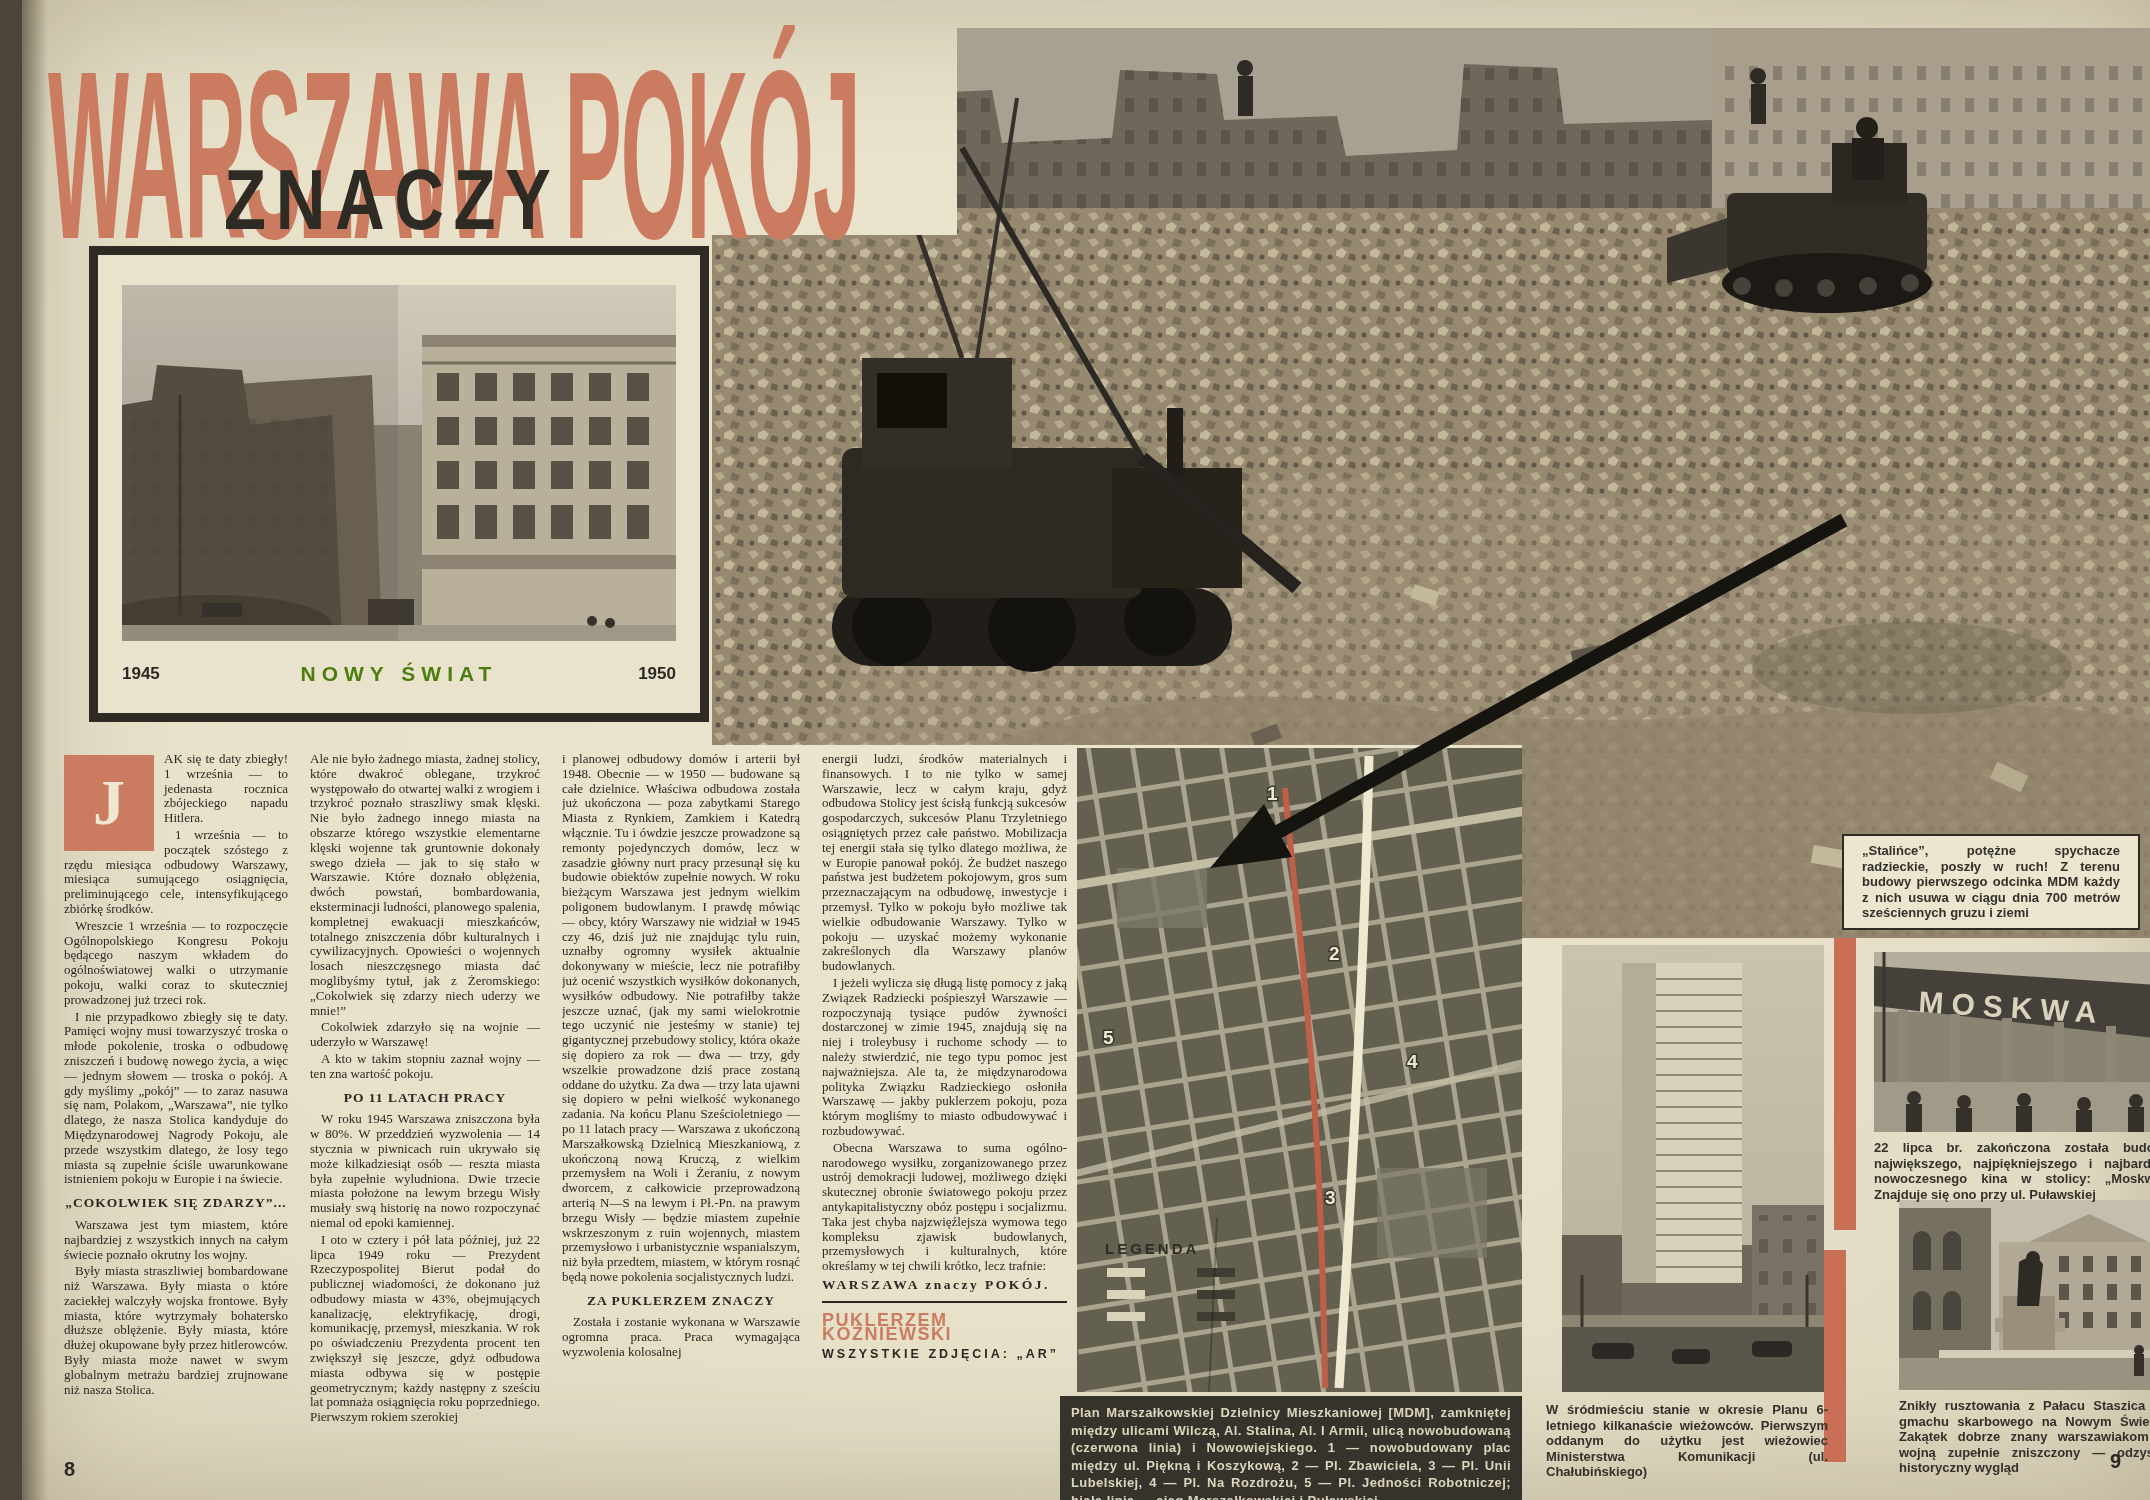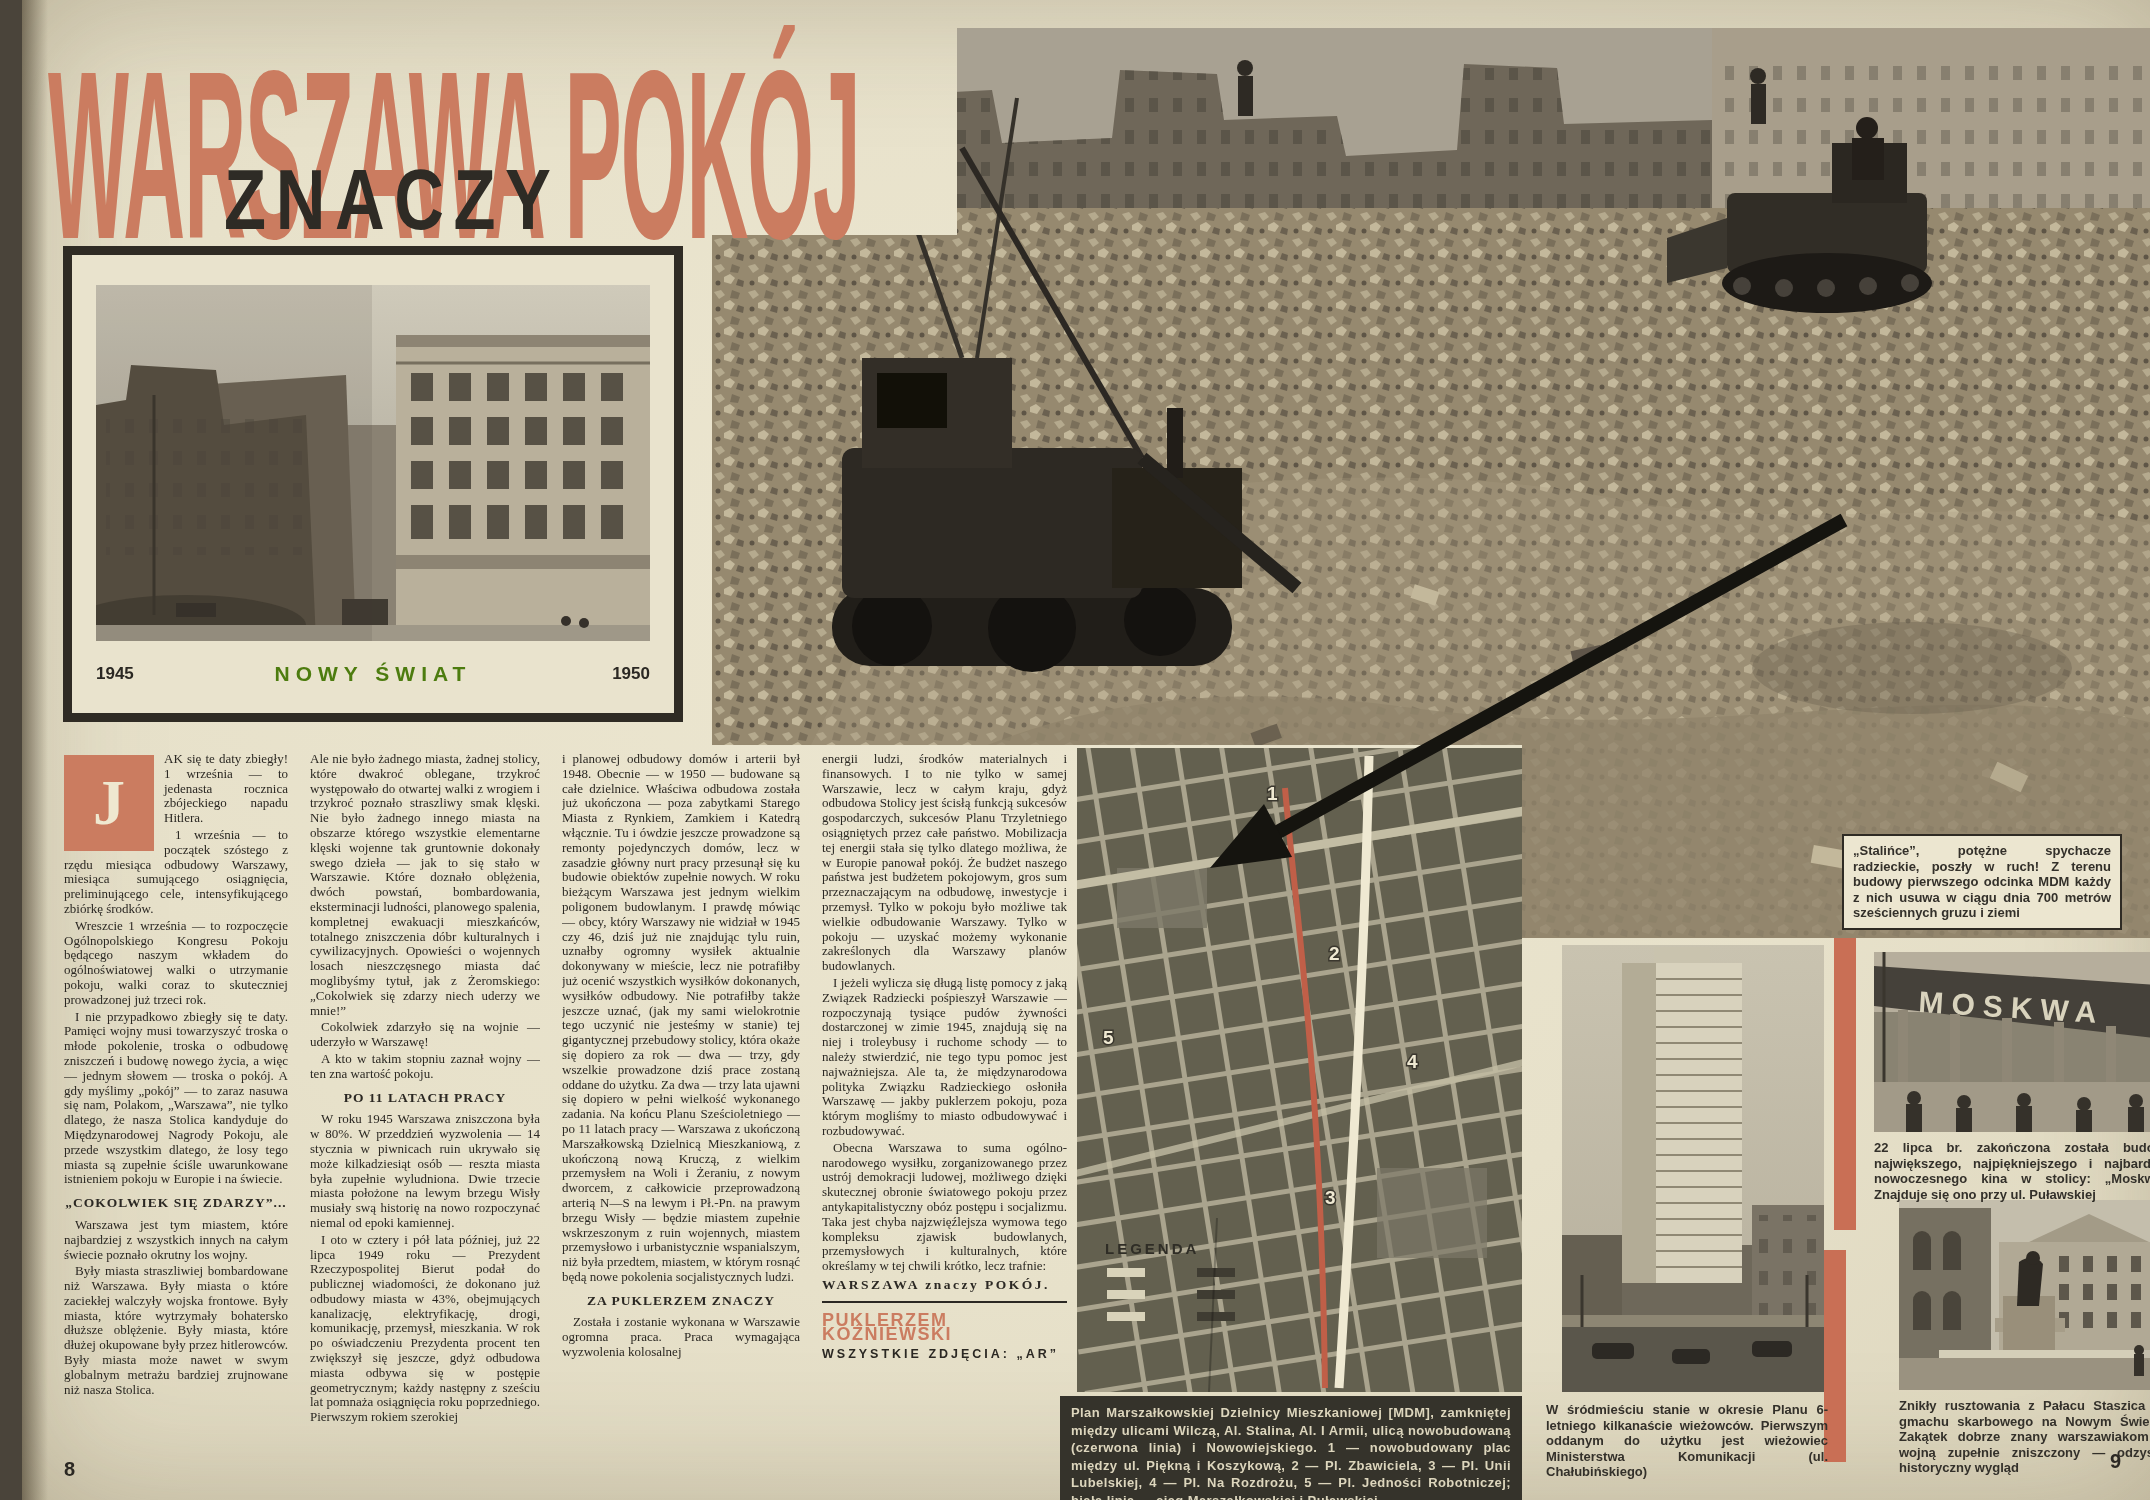--- a/index.html
+++ b/index.html
@@ -22,21 +22,21 @@
     font-weight:700;font-size:165px;line-height:1;white-space:nowrap;
     transform:scale(0.52,1.45);transform-origin:left top;letter-spacing:-2px;
   }
   #title-sub{
     left:202px;top:156px;z-index:4;color:#2e2b25;font-family:"Liberation Sans",sans-serif;
     font-weight:700;font-size:86px;line-height:1;white-space:nowrap;letter-spacing:12px;
     transform:scale(0.8,1.0);transform-origin:left top;
   }
 
   
-  #photo-frame{left:41px;top:246px;width:602px;height:458px;border:9px solid #2f2b24;background:#e9e3cd;z-index:2;}
+  #photo-frame{left:67px;top:246px;width:602px;height:458px;border:9px solid #2f2b24;background:#e9e3cd;z-index:2;}
   #compare-svg{position:absolute;left:24px;top:30px;width:554px;height:356px;display:block;}
   #compare-caption{position:absolute;left:24px;right:24px;top:396px;height:46px;display:flex;align-items:center;justify-content:space-between;}
   .year-label{font-family:"Liberation Sans",sans-serif;font-weight:700;font-size:17px;color:#2b2823;}
   #compare-title{font-family:"Liberation Sans",sans-serif;font-weight:700;font-size:21px;letter-spacing:6px;color:#4d7c0f;}
 
   
   #big-photo{left:690px;top:28px;width:1460px;height:910px;z-index:1;
     clip-path:polygon(245px 0px,1460px 0px,1460px 910px,810px 910px,810px 717px,0px 717px,0px 207px,245px 207px);}
   #big-photo svg{display:block;width:100%;height:100%;}
 
@@ -58,21 +58,21 @@
     font-family:"Liberation Serif",serif;font-weight:700;font-size:64px;line-height:96px;text-align:center;
   }
   .closing-line{font-weight:700;letter-spacing:2.5px;font-size:13.5px;margin-top:4px;}
   .credit-rule{border-top:2.5px solid #2b2823;margin:8px 0 10px 0;}
   .author-line{color:#cb7c60;font-family:"Liberation Sans",sans-serif;font-weight:700;font-size:18px;letter-spacing:1.5px;}
   .photos-line{font-family:"Liberation Sans",sans-serif;font-weight:700;font-size:12.5px;letter-spacing:3px;margin-top:5px;color:#2b2823;}
 
   
   .caption{font-family:"Liberation Sans",sans-serif;font-weight:700;font-size:13px;line-height:15.5px;
            color:#33302a;text-align:justify;z-index:5;}
-  #caption-stalince{left:1820px;top:834px;width:258px;background:#ece6d0;border:2px solid #2f2b24;padding:7px 9px;}
+  #caption-stalince{left:1820px;top:834px;width:258px;background:#ece6d0;border:2px solid #2f2b24;padding:7px 18px;}
   #caption-map{left:1038px;top:1396px;width:440px;background:#35332b;color:#ddd6bd;padding:8px 11px;line-height:17.6px;letter-spacing:.4px;}
   #caption-wiezowiec{left:1524px;top:1402px;width:282px;}
   #caption-moskwa{left:1852px;top:1140px;width:298px;}
   #caption-staszic{left:1877px;top:1398px;width:273px;}
 
   
   .photo-panel{z-index:2;overflow:hidden;}
   .photo-panel svg{display:block;width:100%;height:100%;}
   #map-photo{left:1055px;top:748px;width:445px;height:644px;}
   #wiezowiec-photo{left:1540px;top:945px;width:262px;height:447px;}

